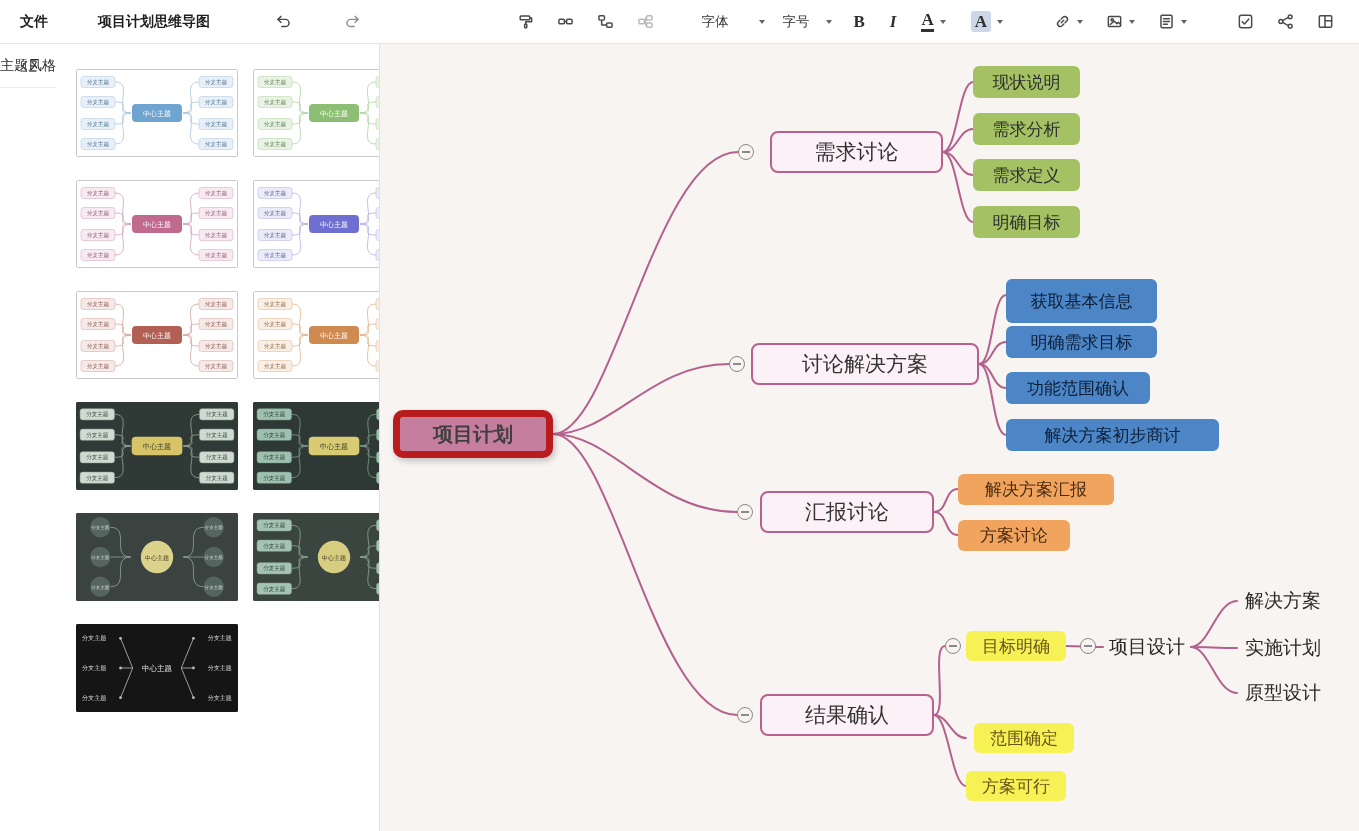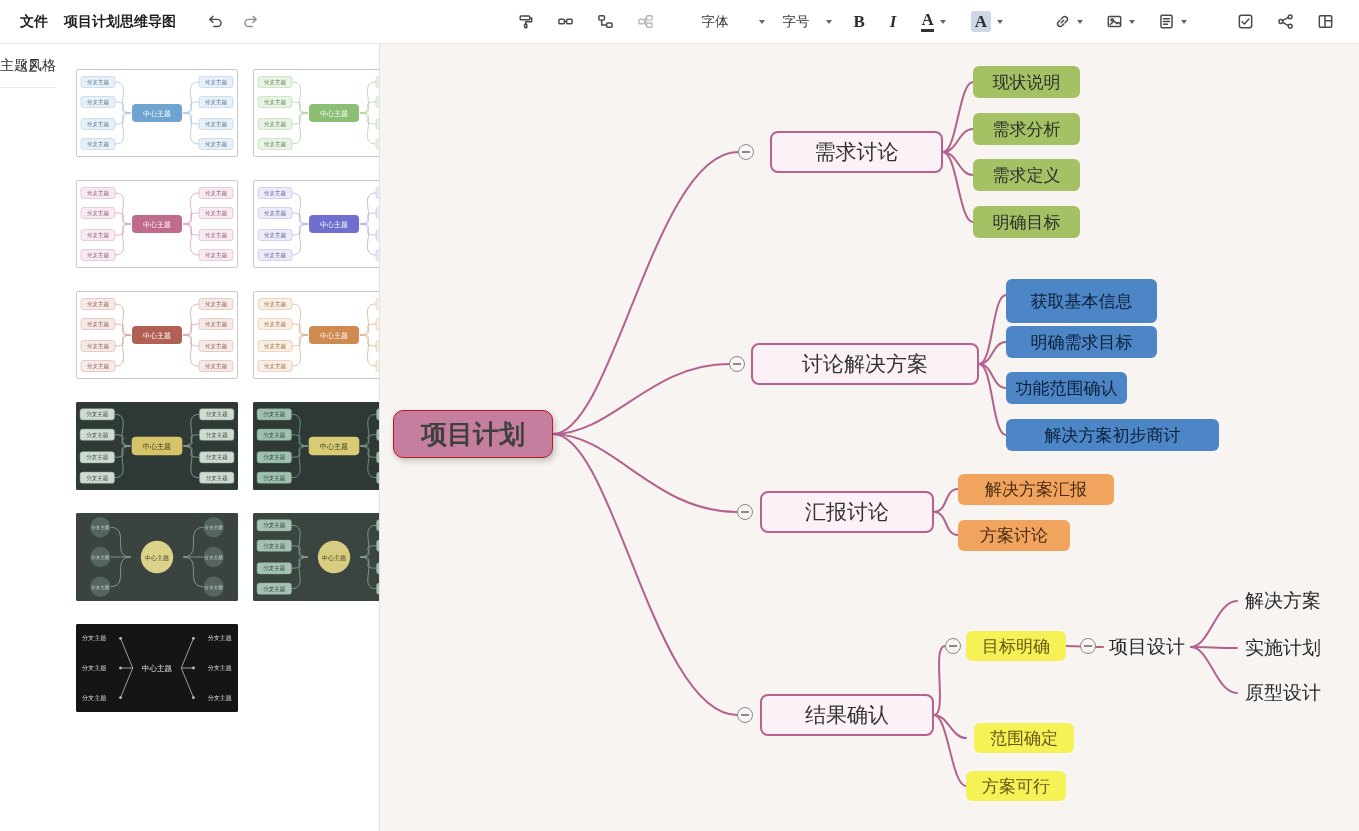--- a/index.html
+++ b/index.html
@@ -1,20 +1,20 @@
 <!DOCTYPE html>
 <html><head>
 <meta charset="utf-8">
 <style>
   * { box-sizing: border-box; }
   body { margin:0; font-family:"DejaVu Sans","Liberation Sans",sans-serif; background:#ddd; }
   .app { width:1359px; height:831px; display:flex; flex-direction:column; background:#fff; overflow:hidden; position:relative; }
 
   
-  .toolbar { height:44px; min-height:44px; display:flex; align-items:center; padding:0 22px 0 20px; border-bottom:1px solid #e6e6e6; background:#fff; }
+  .toolbar { height:44px; min-height:44px; display:flex; align-items:center; padding:0 22px 0 20px; border-bottom:1px solid #e6e6e6; background:#fff;gap:34px; }
   .menu-label { font-size:14px; font-weight:700; color:#1f1f1f; cursor:pointer; }
   .doc-title { font-size:14px; font-weight:700; color:#1f1f1f; margin-left:16px; cursor:pointer; }
   .tb-btn { background:none; border:none; padding:3px; display:flex; align-items:center; cursor:pointer; color:#444; }
   .tb-btn svg { display:block; }
   .tb-btn.dim { opacity:.38; }
   .tb-right { margin-left:auto; display:flex; align-items:center; gap:17px; }
   .tb-sp { width:10px; }
   .tb-drop { display:flex; align-items:center; cursor:pointer; font-size:13.5px; color:#333; }
   .tb-drop .lbl { white-space:nowrap; }
   .caret { width:0; height:0; border-left:3.5px solid transparent; border-right:3.5px solid transparent; border-top:4.5px solid #666; margin-left:6px; }
@@ -34,21 +34,21 @@
   .sidebar-header { height:44px; min-height:44px; position:relative; display:flex; align-items:center; justify-content:center; border-bottom:1px solid #ececec; font-size:14px; color:#2b2b2b; }
   .collapse-btn { position:absolute; right:16px; top:12px; background:none; border:none; padding:2px; cursor:pointer; }
   .theme-grid { flex:1; overflow-y:auto; padding:25px 18px 20px 20px; display:grid; grid-template-columns:162px 162px; column-gap:15px; row-gap:23px; align-content:start; }
   .theme-thumb { width:162px; height:88px; border-radius:2px; overflow:hidden; cursor:pointer; }
   .theme-thumb svg { display:block; width:100%; height:100%; }
 
   
   .canvas { flex:1; position:relative; overflow:hidden; }
   #edge-svg { position:absolute; left:0; top:0; width:978px; height:787px; }
   .node { position:absolute; display:flex; align-items:center; justify-content:center; white-space:nowrap; cursor:pointer; }
-  .node.root   { background:#c67e9e; border:1px solid #b91c1c; border-radius:10px; font-size:26px; font-weight:bold; color:#3f3f3f; box-shadow:2px 3px 6px rgba(0,0,0,.22); }
+  .node.root   { background:#c67e9e; border:7px solid #b91c1c; border-radius:10px; font-size:20px; font-weight:bold; color:#3f3f3f; box-shadow:2px 3px 6px rgba(0,0,0,.22); }
   .node.primary{ background:#fcf1f6; border:2px solid #b8618f; border-radius:8px; font-size:21px; color:#333; }
   .node.green  { background:#a4c263; border-radius:6px; font-size:17px; color:#2e2e2e; }
   .node.blue   { background:#4c86c6; border-radius:6px; font-size:17px; color:#0d1f38; }
   .node.orange { background:#f0a45d; border-radius:6px; font-size:17px; color:#4a2b10; }
   .node.yellow { background:#f6f154; border-radius:6px; font-size:17px; color:#6b5619; }
   .node.text   { background:transparent; border:none; font-size:19px; color:#2a2a2a; }
   .collapse-dot { position:absolute; width:16px; height:16px; border:1px solid #8a8a8a; border-radius:50%; background:#f7f4f2; display:flex; align-items:center; justify-content:center; cursor:pointer; }
   .collapse-dot::after { content:""; width:8px; height:2px; background:#8a8a8a; }
 </style>
 </head>
@@ -553,21 +553,21 @@
           <div class="node primary" style="left: 390px; top: 87px; width: 173px; height: 42px;">需求讨论</div>
           <div class="node primary" style="left: 371px; top: 299px; width: 228px; height: 42px;">讨论解决方案</div>
           <div class="node primary" style="left: 380px; top: 447px; width: 174px; height: 42px;">汇报讨论</div>
           <div class="node primary" style="left: 380px; top: 650px; width: 174px; height: 42px;">结果确认</div>
           <div class="node green" style="left: 593px; top: 22px; width: 107px; height: 32px;">现状说明</div>
           <div class="node green" style="left: 593px; top: 69px; width: 107px; height: 32px;">需求分析</div>
           <div class="node green" style="left: 593px; top: 115px; width: 107px; height: 32px;">需求定义</div>
           <div class="node green" style="left: 593px; top: 162px; width: 107px; height: 32px;">明确目标</div>
           <div class="node blue" style="left: 626px; top: 235px; width: 151px; height: 44px;">获取基本信息</div>
           <div class="node blue" style="left: 626px; top: 282px; width: 151px; height: 32px;">明确需求目标</div>
-          <div class="node blue" style="left: 626px; top: 328px; width: 121px; height: 32px;">功能范围确认</div>
+          <div class="node blue" style="left: 626px; top: 328px; width: 144px; height: 32px;">功能范围确认</div>
           <div class="node blue" style="left: 626px; top: 375px; width: 213px; height: 32px;">解决方案初步商讨</div>
           <div class="node orange" style="left: 578px; top: 430px; width: 156px; height: 31px;">解决方案汇报</div>
           <div class="node orange" style="left: 578px; top: 476px; width: 112px; height: 31px;">方案讨论</div>
           <div class="node yellow" style="left: 586px; top: 587px; width: 100px; height: 30px;">目标明确</div>
           <div class="node yellow" style="left: 586px; top: 679px; width: 100px; height: 30px; margin-left: 8px;">范围确定</div>
           <div class="node yellow" style="left: 586px; top: 727px; width: 100px; height: 30px;">方案可行</div>
           <div class="node text" style="left: 723px; top: 590px; width: 88px; height: 26px;">项目设计</div>
           <div class="node text" style="left: 857px; top: 545px; width: 92px; height: 24px;">解决方案</div>
           <div class="node text" style="left: 857px; top: 592px; width: 92px; height: 24px;">实施计划</div>
           <div class="node text" style="left: 857px; top: 637px; width: 92px; height: 24px;">原型设计</div>

